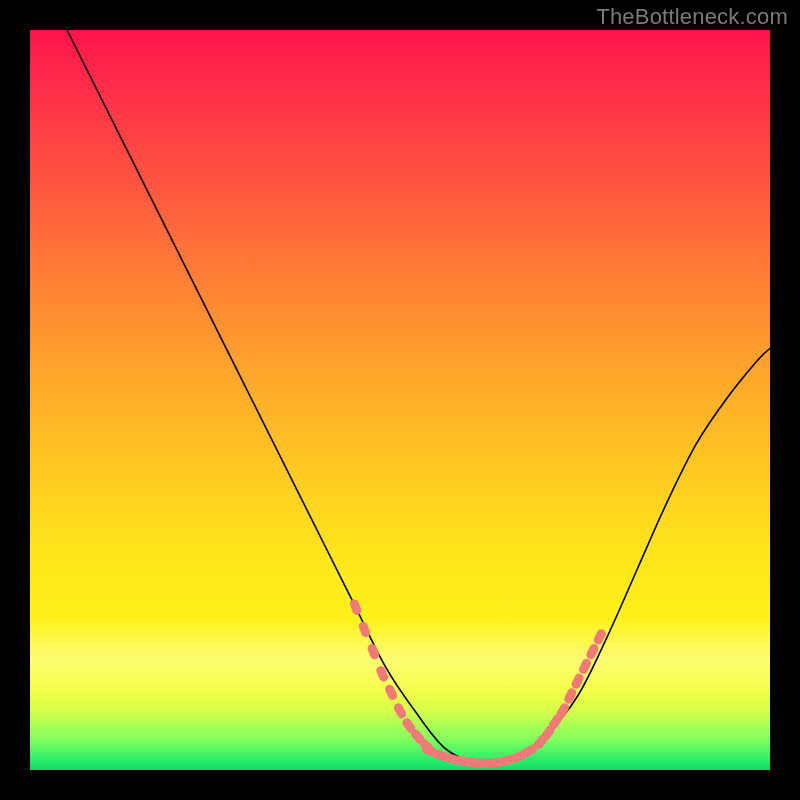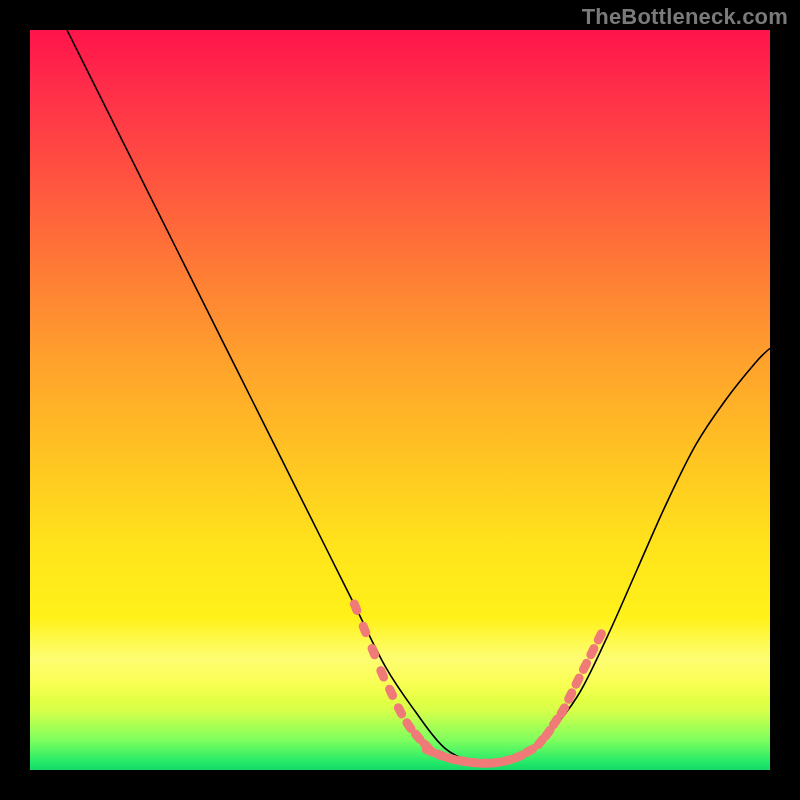--- a/index.html
+++ b/index.html
@@ -16,21 +16,21 @@
     width: 800px;
     height: 800px;
     background: #000;
   }
   .watermark {
     position: absolute;
     top: 4px;
     right: 12px;
     color: #7a7a7a;
     font-size: 22px;
-    font-weight: 700;
+    font-weight: 400;
     letter-spacing: 0.2px;
     z-index: 10;
   }
   .plot-area {
     position: absolute;
     top: 30px;
     left: 30px;
     width: 740px;
     height: 740px;
     overflow: hidden;

